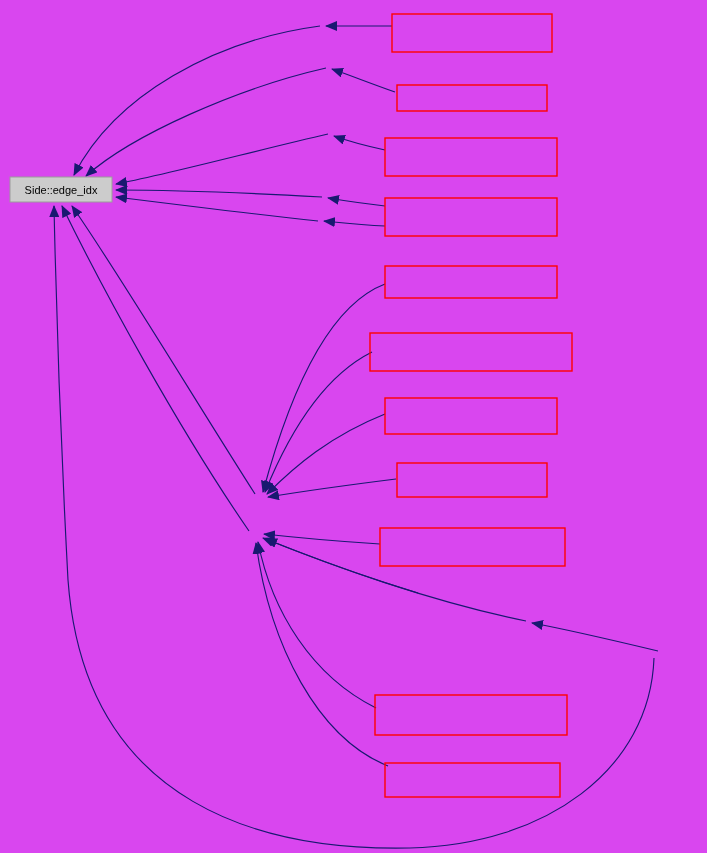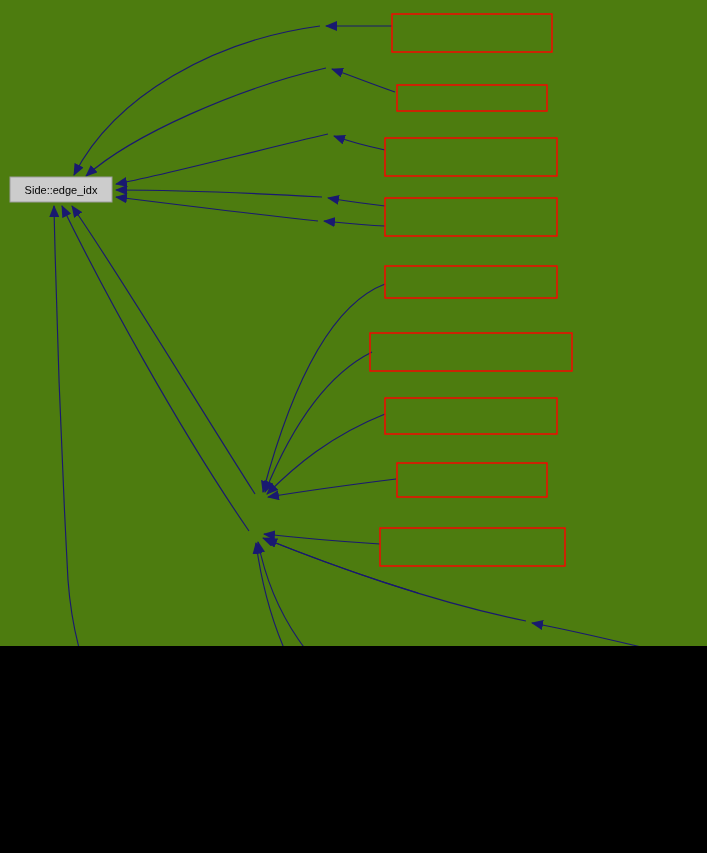--- a/index.html
+++ b/index.html
@@ -3,22 +3,22 @@
 <meta charset="utf-8">
 <style>
   html, body {
     margin: 0;
     padding: 0;
     background: #000000;
   }
   .canvas {
     position: relative;
     width: 707px;
-    height: 646px;
-    background: #4d7c0f;
+    height: 853px;
+    background: #d946ef;
     overflow: hidden;
     font-family: "Liberation Sans", sans-serif;
   }
   svg { display: block; }
   .edge {
     fill: none;
     stroke: #191970;
     stroke-width: 1.15;
   }
   .red-node {

